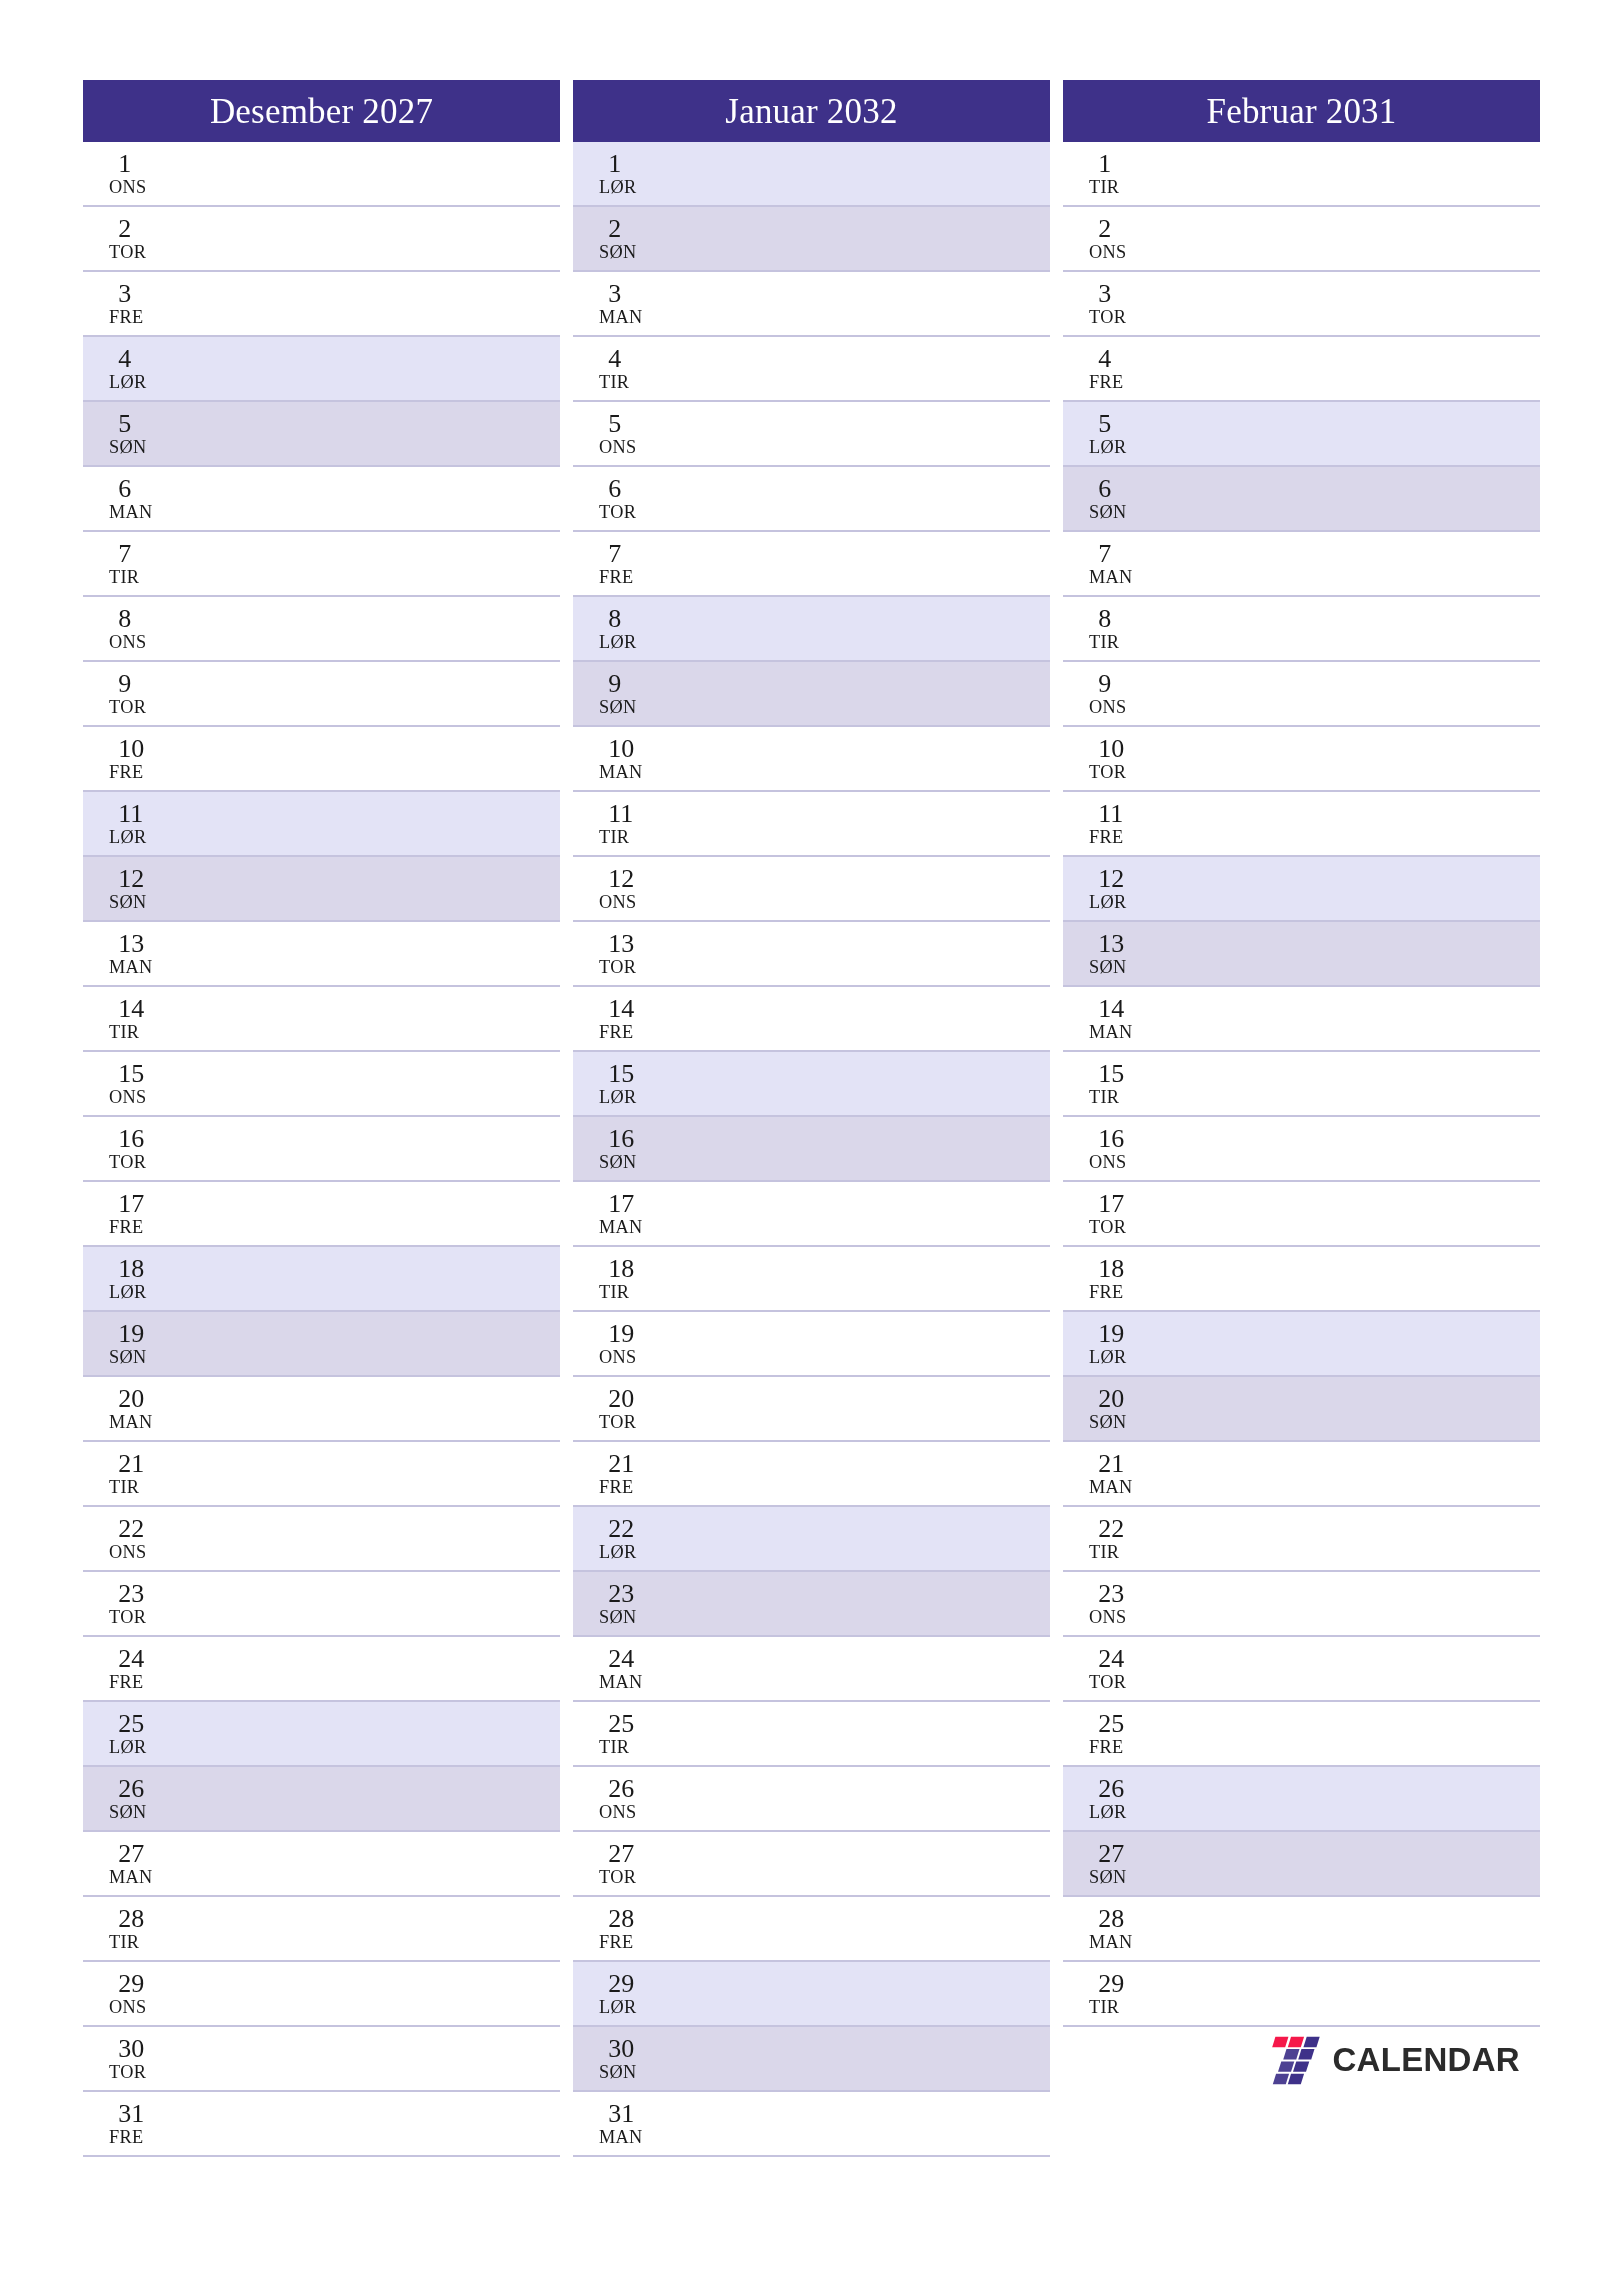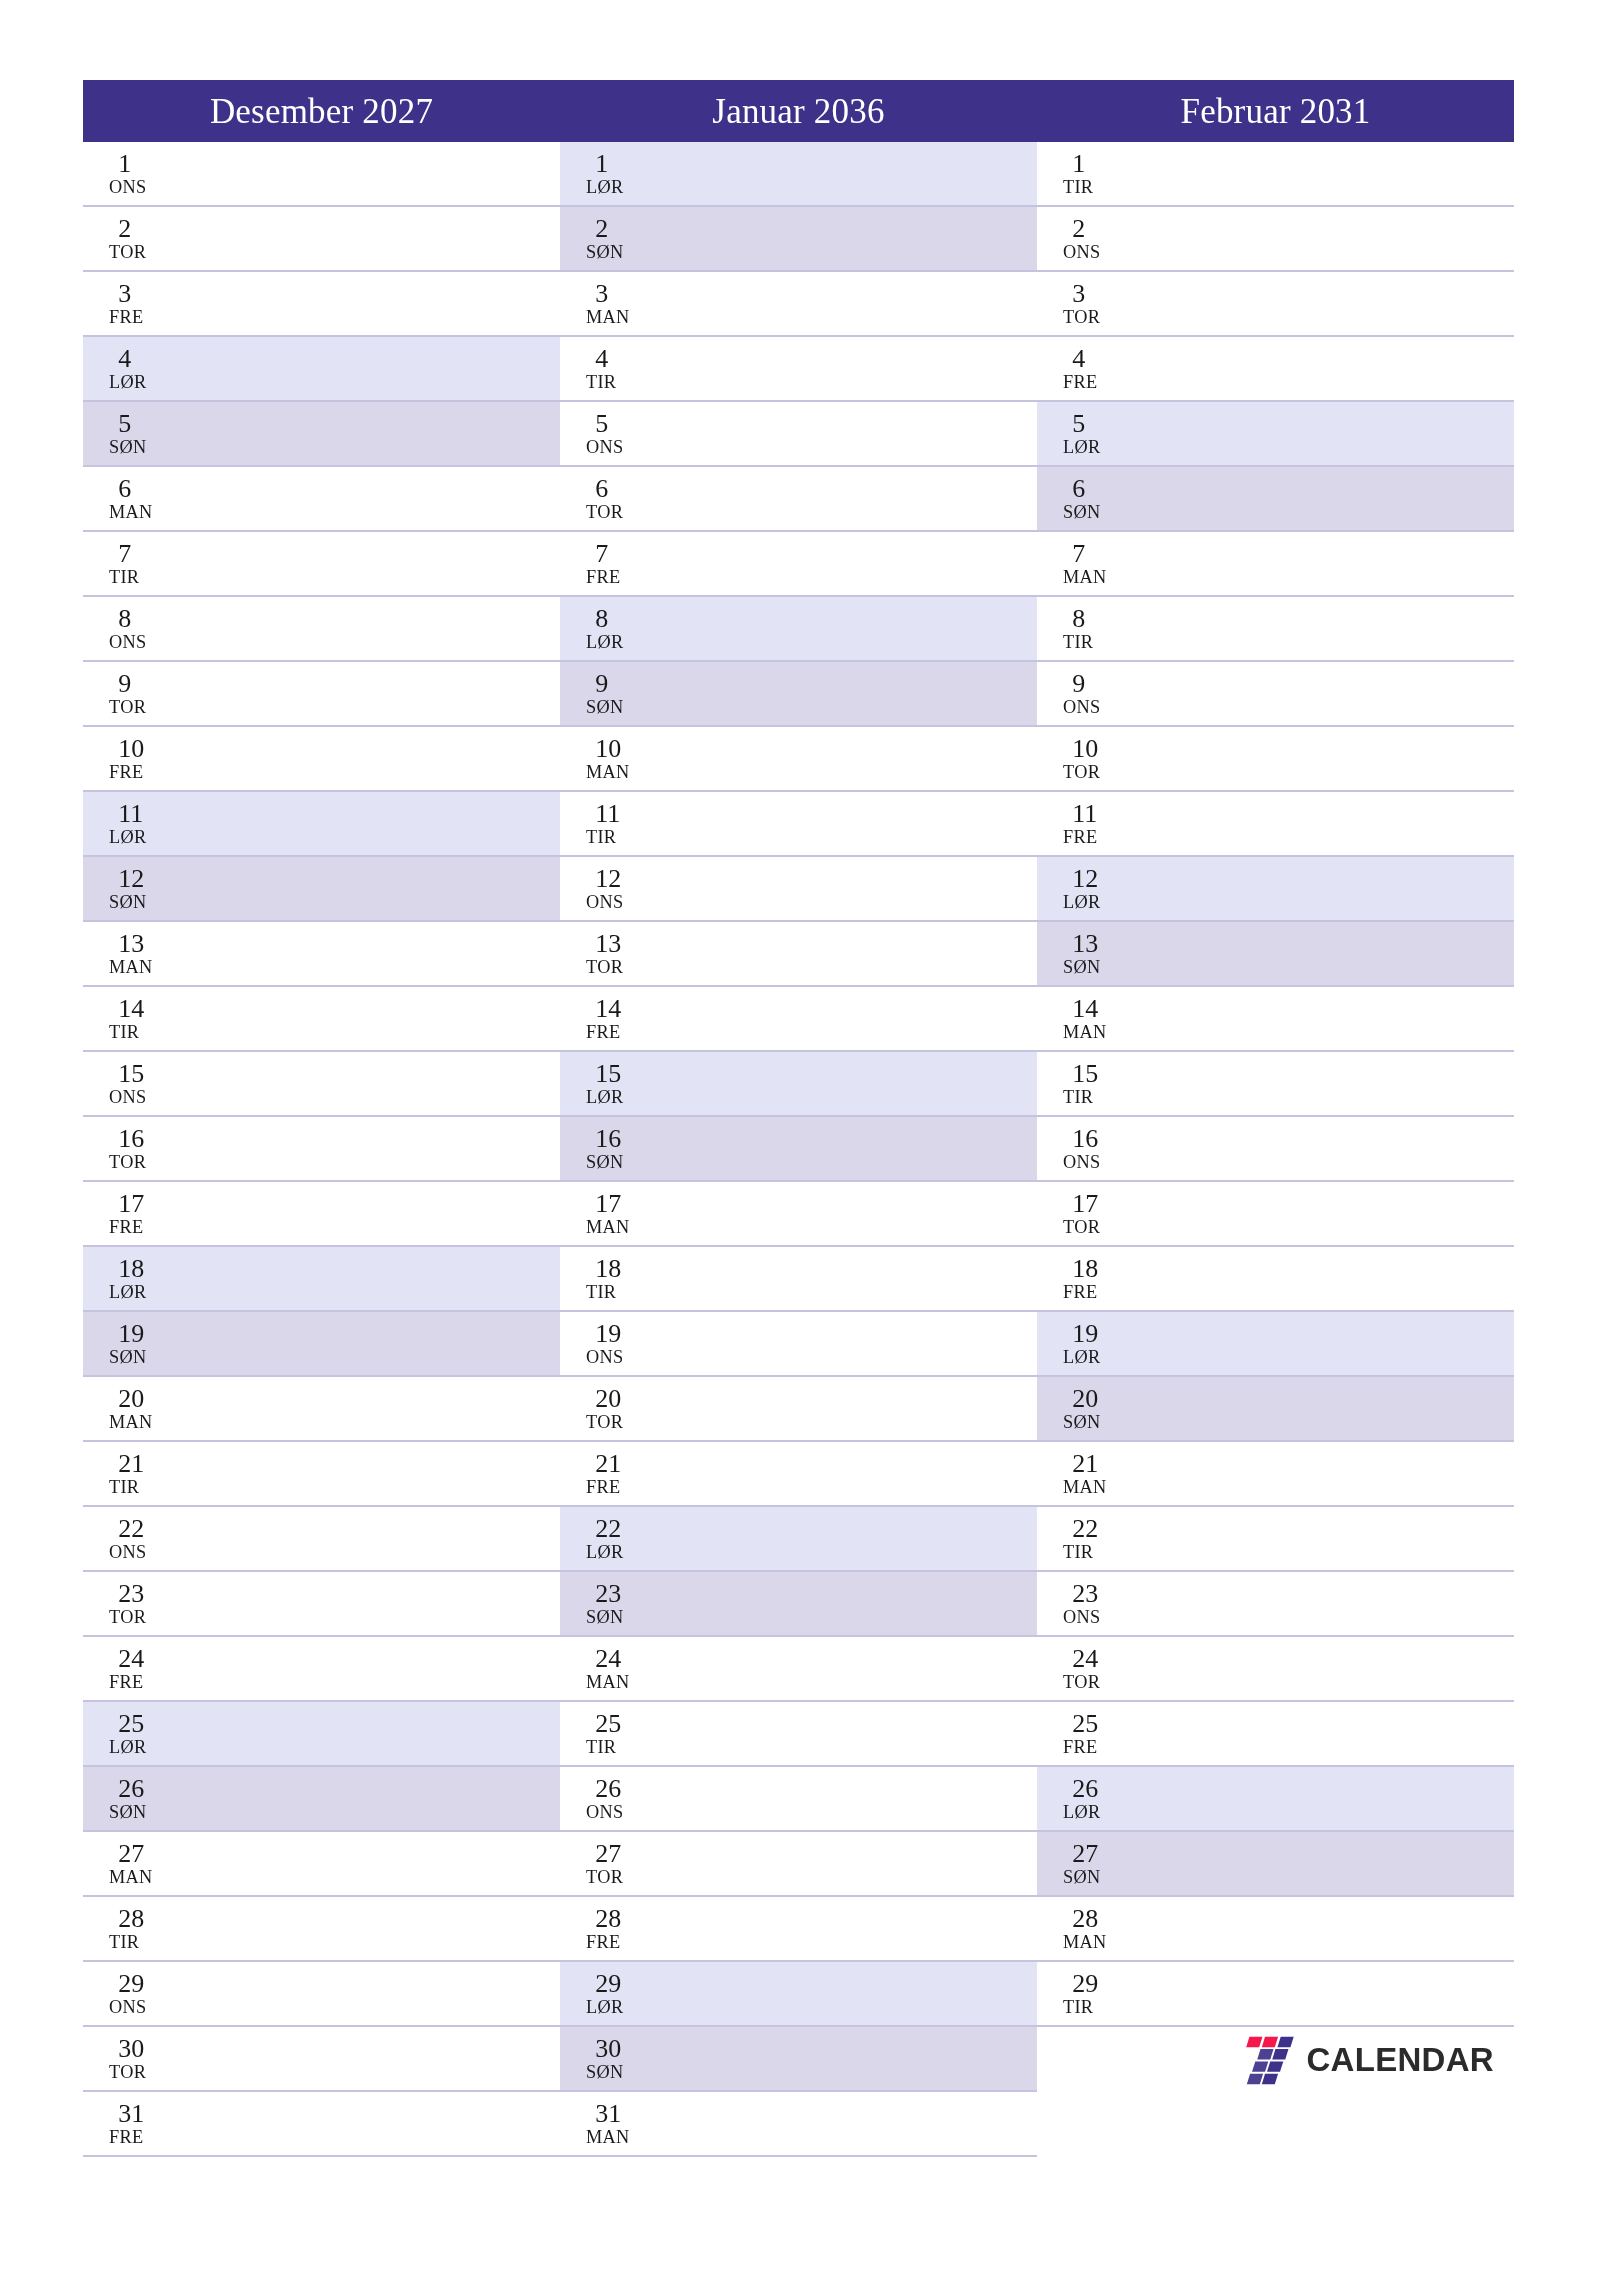--- a/index.html
+++ b/index.html
@@ -24,20 +24,21 @@
     background: #ffffff;
   }
 
   .grid {
     position: absolute;
     left: 83px;
     top: 80px;
     width: 1457px;
     display: flex;
     flex-direction: row;
+    gap: 13px;
   }
 
   .month-col {
     width: 477px;
     display: flex;
     flex-direction: column;
     position: relative;
   }
 
   .month-header {
@@ -242,21 +243,21 @@
             <span class="day-num">30</span>
             <span class="day-name">TOR</span>
           </div>
           <div class="day-row">
             <span class="day-num">31</span>
             <span class="day-name">FRE</span>
           </div>
         </div>
       </div>
       <div class="month-col">
-        <div class="month-header">Januar 2036</div>
+        <div class="month-header">Januar 2032</div>
         <div class="days">
           <div class="day-row sat">
             <span class="day-num">1</span>
             <span class="day-name">LØR</span>
           </div>
           <div class="day-row sun">
             <span class="day-num">2</span>
             <span class="day-name">SØN</span>
           </div>
           <div class="day-row">

